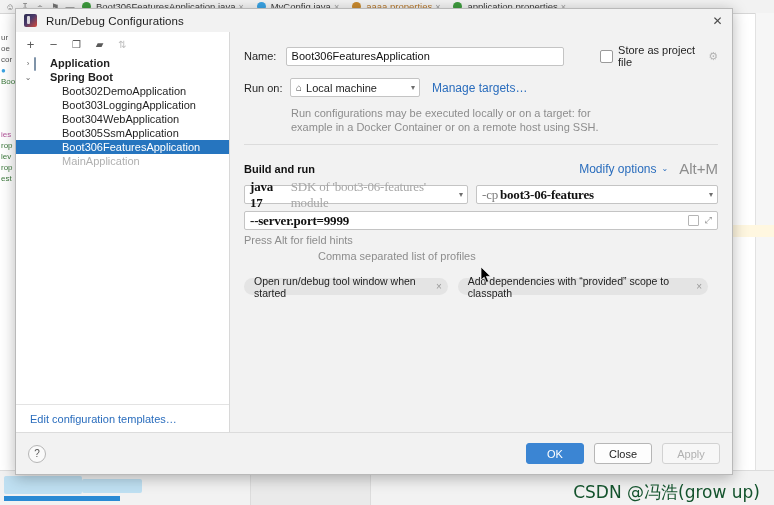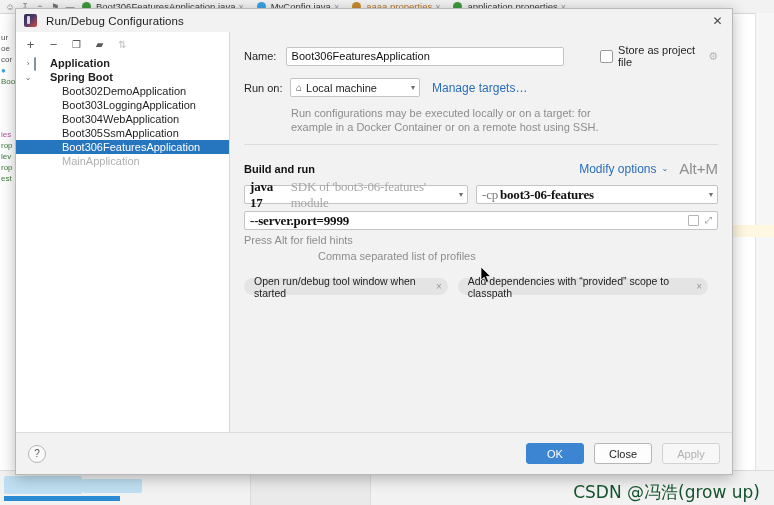--- a/index.html
+++ b/index.html
@@ -262,20 +262,23 @@
         <div class="trow child sel">
           <span class="gicon"><span class="leaf-icon"></span></span>
           <span class="lbl">Boot306FeaturesApplication</span>
         </div>
         <div class="trow child dim">
           <span class="gicon"><span class="leaf-icon grey"></span></span>
           <span class="lbl">MainApplication</span>
         </div>
       </div>
 
+      <div class="lc-foot">
+        <span class="lnk">Edit configuration templates…</span>
+      </div>
     </div>
 
     <div class="right-col">
 
       <div class="rrow" style="margin-top:12px">
         <span class="lab" style="width:46px">Name:</span>
         <span class="txtfield" style="width:307px">Boot306FeaturesApplication</span>
         <span class="chk" style="margin-left:36px"></span>
         <span class="lab" style="margin-left:5px">Store as project file</span>
         <span class="gear" style="margin-left:5px">⚙</span>

